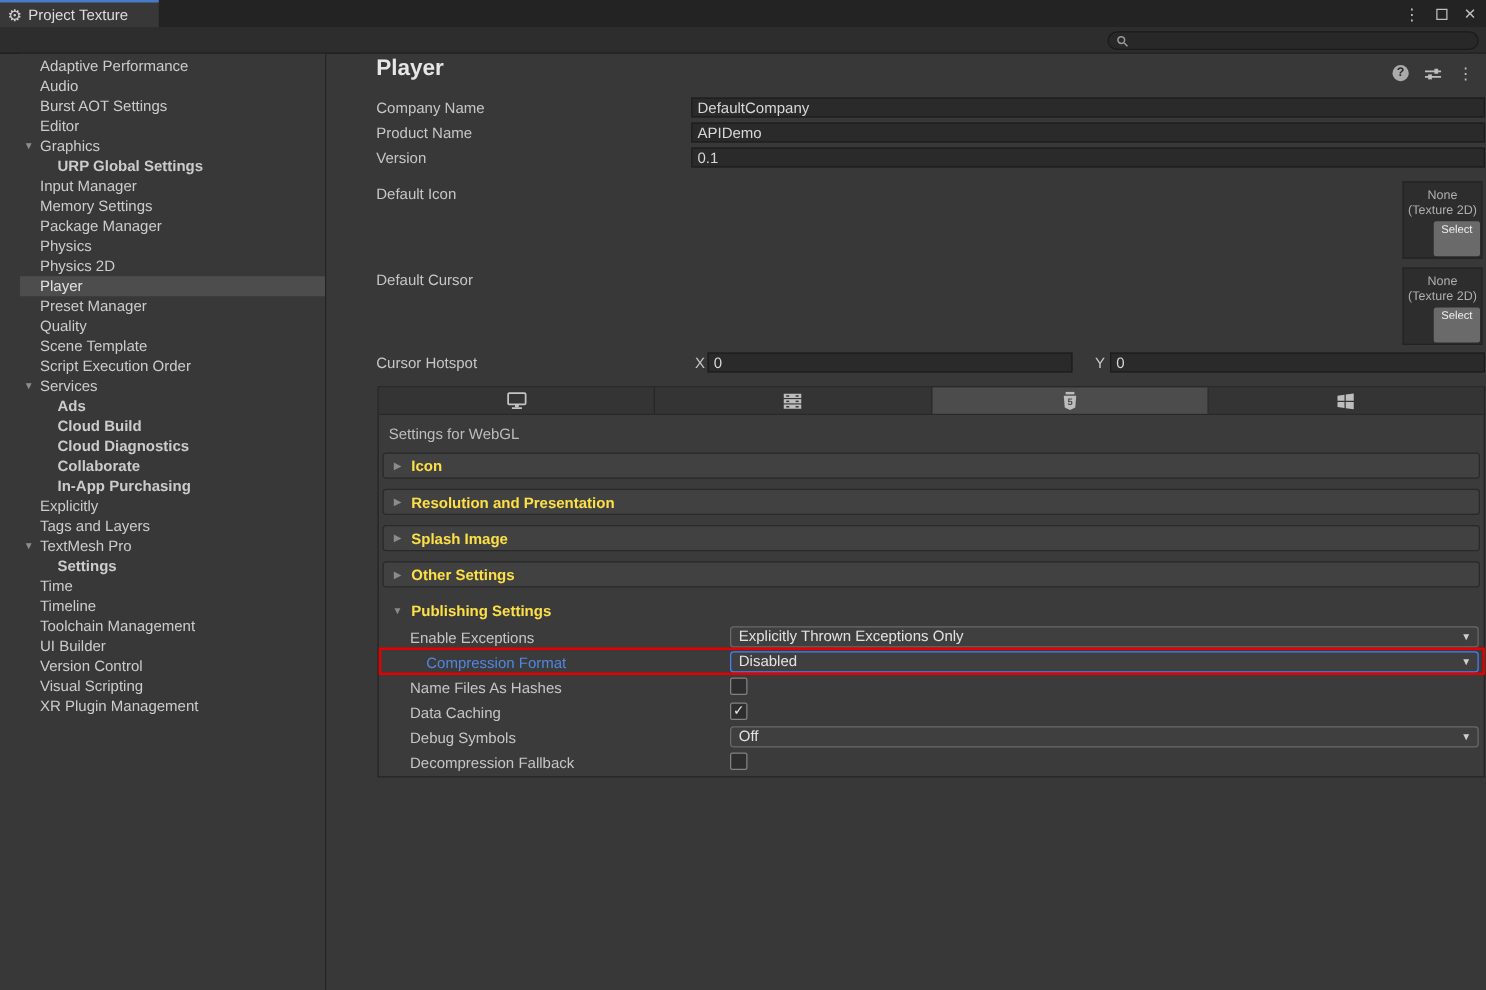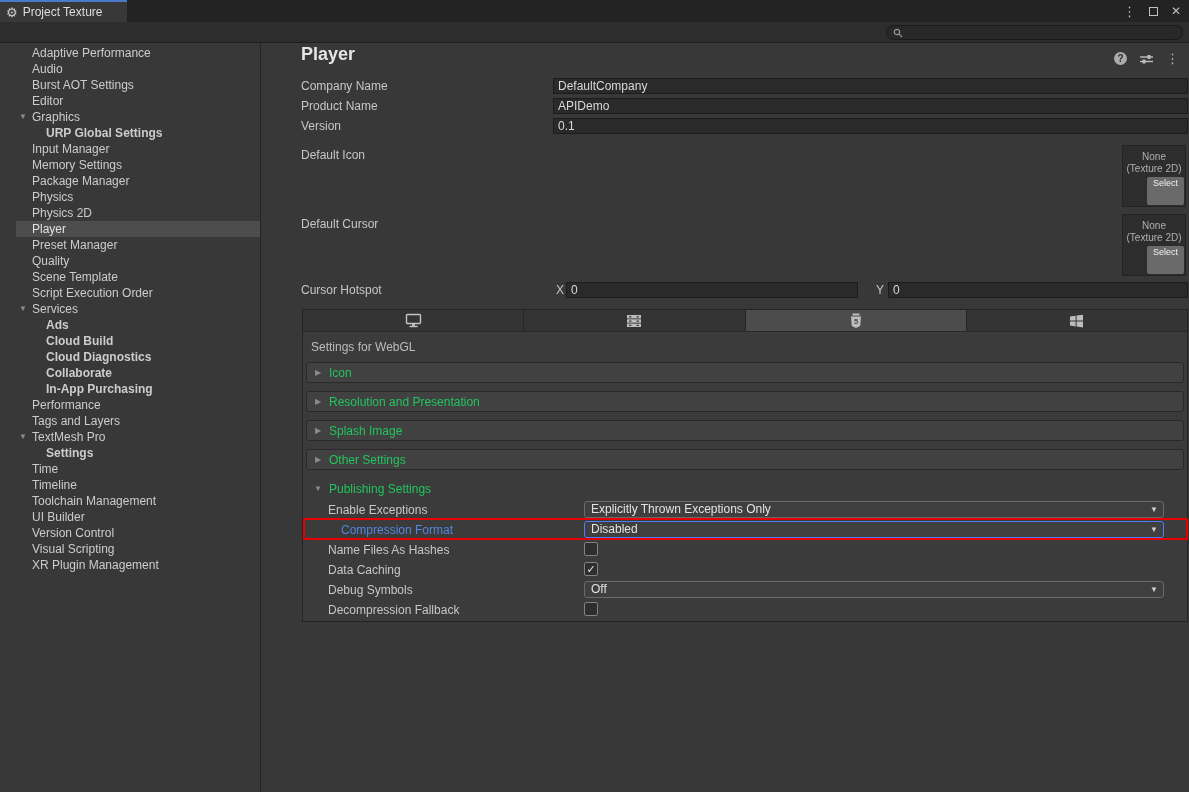--- a/index.html
+++ b/index.html
@@ -62,22 +62,22 @@
   .ptab { flex:1; display:flex; align-items:center; justify-content:center; border-right:1px solid #262626; }
   .ptab:last-child { border-right:none; }
   .ptab.selected { background:#4C4C4C; }
   .settings-for { position:absolute; left:8px; top:30px; color:#BDBDBD; }
   .section-bar {
     position:absolute; left:3px; width:878px; height:21px;
     background:#414141; border:1px solid #292929; border-radius:3px;
     display:flex; align-items:center;
   }
   .section-bar .tri { width:22px; text-align:center; font-size:8px; color:#8B8B8B; }
-  .section-bar .sec-title { font-weight:normal; color:#22c55e; }
-  .pub-row { position:absolute; left:0; right:23px; height:18px; }
+  .section-bar .sec-title { font-weight:bold; color:#fde047; }
+  .pub-row { position:absolute; left:0; right:4px; height:18px; }
   .pub-label { position:absolute; left:25px; top:2px; color:#C6C6C6; }
   .pub-label.search-hit { color:#5286E0;margin-left:13px; }
   .dropdown {
     position:absolute; left:281px; right:0; top:0; height:17px;
     background:#3F3F3F; border:1px solid #6A6A6A; border-radius:3px;
     color:#E2E2E2; padding:0 6px; line-height:15px;
   }
   .dropdown.focused { border-color:#4C7EFA; }
   .dd-arrow { position:absolute; right:5px; top:0; font-size:8px; color:#CFCFCF; line-height:16px; }
   .checkbox {
@@ -132,21 +132,21 @@
   <div class="side-item">Preset Manager</div>
   <div class="side-item">Quality</div>
   <div class="side-item">Scene Template</div>
   <div class="side-item">Script Execution Order</div>
   <div class="side-item"><span class="tri">▼</span><span>Services</span></div>
   <div class="side-item child">Ads</div>
   <div class="side-item child">Cloud Build</div>
   <div class="side-item child">Cloud Diagnostics</div>
   <div class="side-item child">Collaborate</div>
   <div class="side-item child">In-App Purchasing</div>
-  <div class="side-item">Performance</div>
+  <div class="side-item">Explicitly</div>
   <div class="side-item">Tags and Layers</div>
   <div class="side-item"><span class="tri">▼</span><span>TextMesh Pro</span></div>
   <div class="side-item child">Settings</div>
   <div class="side-item">Time</div>
   <div class="side-item">Timeline</div>
   <div class="side-item">Toolchain Management</div>
   <div class="side-item">UI Builder</div>
   <div class="side-item">Version Control</div>
   <div class="side-item">Visual Scripting</div>
   <div class="side-item">XR Plugin Management</div>

